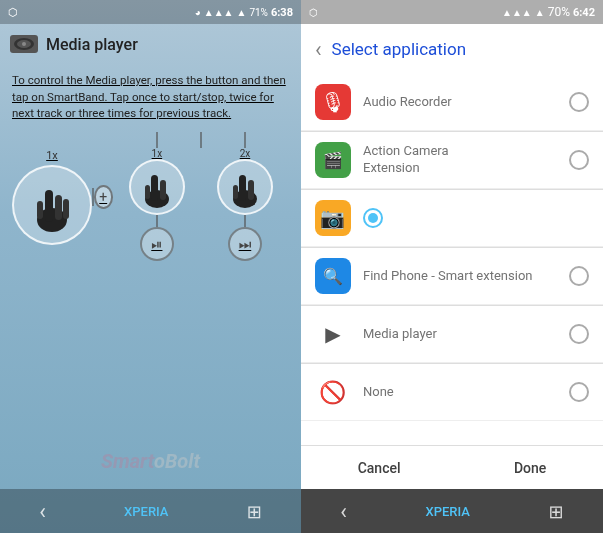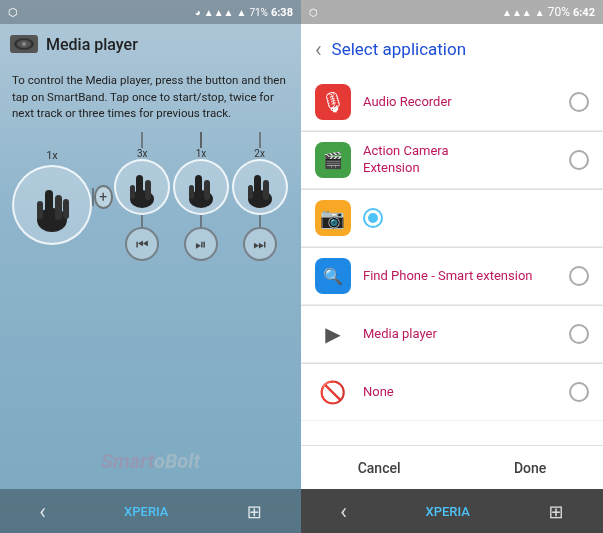--- a/index.html
+++ b/index.html
@@ -55,20 +55,21 @@
 
     .header-title {
       font-size: 16px;
       font-weight: 500;
       color: #222;
     }
 
     .content-area {
       padding: 8px 12px;
       flex: 1;
+      text-decoration: underline;
     }
 
     .description-text {
       font-size: 11.5px;
       color: #222;
       line-height: 1.45;
       margin-bottom: 10px;
     }
 
     
@@ -253,21 +254,21 @@
     .app-icon-none { background: transparent; }
 
     .app-icon-emoji {
       font-size: 20px;
       color: white;
     }
 
     .app-name {
       flex: 1;
       font-size: 13px;
-      color: #be185d;
+      color: #737373;
       line-height: 1.3;
     }
 
     .radio-outer {
       width: 20px;
       height: 20px;
       border-radius: 50%;
       border: 2px solid #aaa;
       display: flex;
       align-items: center;
@@ -363,34 +364,20 @@
           </svg>
         </div>
       </div>
 
       <div class="v-line"></div>
 
       <div class="plus-circle">+</div>
 
       <div style="display:flex;align-items:flex-start;width:230px;position:relative;margin-top:0">
 
-        <div style="display:flex;flex-direction:column;align-items:center;flex:1">
-          <div style="width:2px;height:16px;background:rgba(80,80,80,0.6)"></div>
-          <span class="tap-label" style="font-size:10px;color:#333">3x</span>
-          <div class="gesture-circle" style="width:56px;height:56px">
-            <svg width="38" height="44" viewBox="0 0 38 44">
-              <ellipse cx="19" cy="34" rx="12" ry="9" fill="#222"></ellipse>
-              <rect x="13" y="10" width="7" height="26" rx="3.5" fill="#222"></rect>
-              <rect x="22" y="15" width="6" height="20" rx="3" fill="#333"></rect>
-              <rect x="7" y="20" width="5" height="14" rx="2.5" fill="#333"></rect>
-            </svg>
-          </div>
-          <div style="width:2px;height:12px;background:rgba(80,80,80,0.6)"></div>
-          <div class="control-circle" style="width:34px;height:34px;font-size:14px">⏮</div>
-        </div>
 
         <div style="width:2px;height:16px;background:rgba(80,80,80,0.6);position:absolute;left:50%;top:0;transform:translateX(-50%)"></div>
 
         <div style="display:flex;flex-direction:column;align-items:center;flex:1">
           <div style="width:2px;height:16px;background:rgba(80,80,80,0.6)"></div>
           <span class="tap-label" style="font-size:10px;color:#333">1x</span>
           <div class="gesture-circle" style="width:56px;height:56px">
             <svg width="38" height="44" viewBox="0 0 38 44">
               <ellipse cx="19" cy="34" rx="12" ry="9" fill="#222"></ellipse>
               <rect x="13" y="10" width="7" height="26" rx="3.5" fill="#222"></rect>

